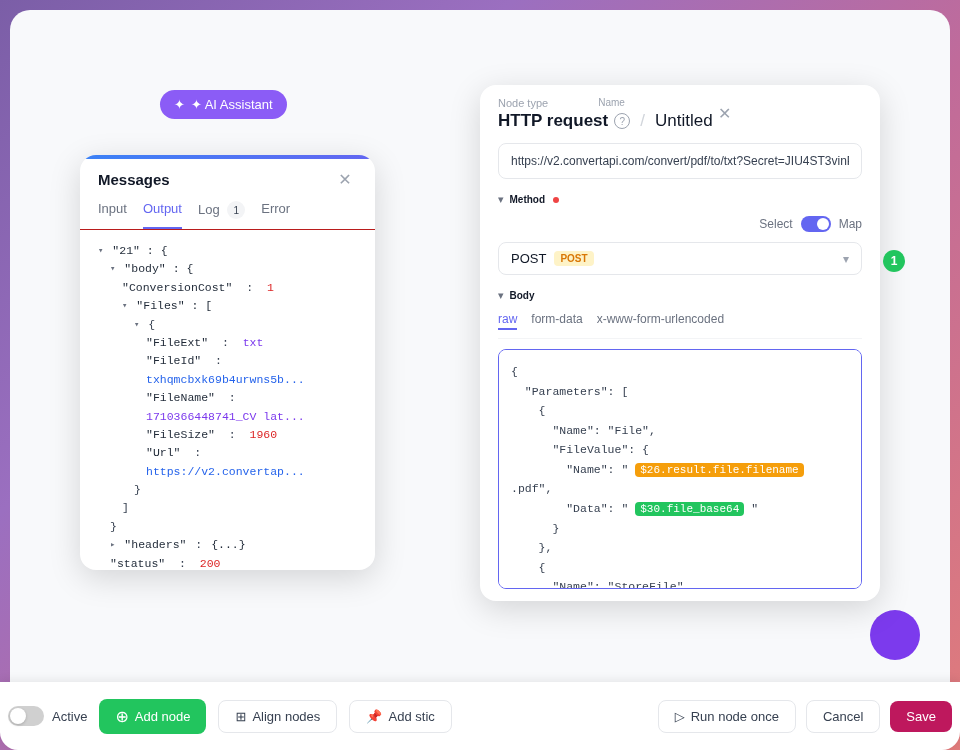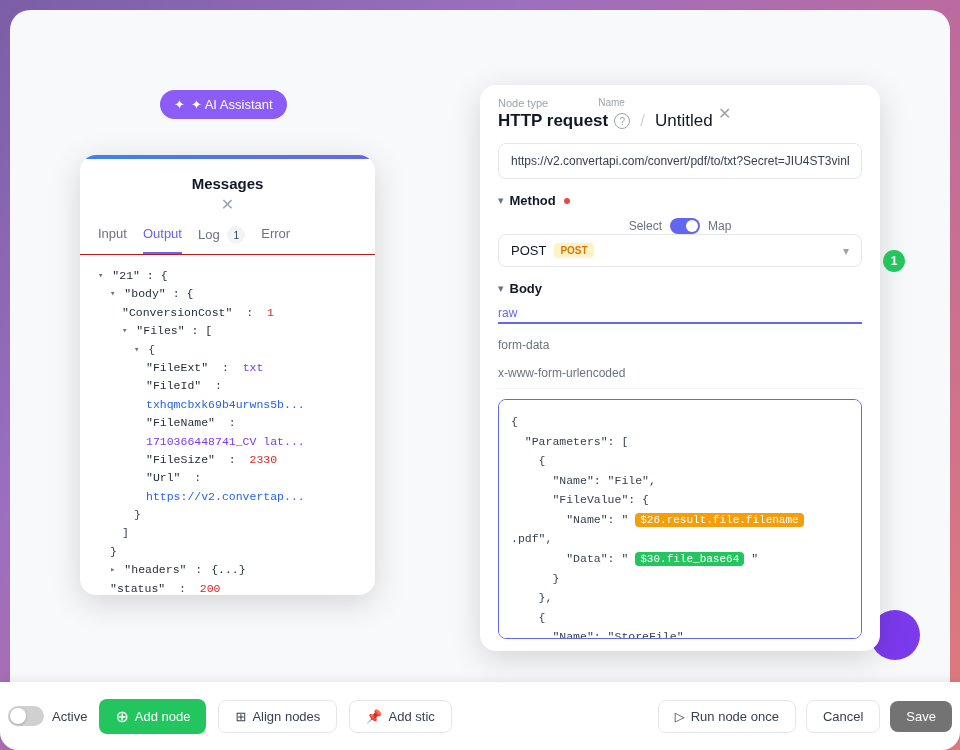--- a/index.html
+++ b/index.html
@@ -85,21 +85,21 @@
       border: 1px solid #e5e7eb;
     }
 
     .btn-cancel {
       background: white;
       color: #374151;
       border: 1px solid #e5e7eb;
     }
 
     .btn-save {
-      background: #737373;
+      background: #be185d;
       color: white;
     }
 
     .toolbar-spacer {
       flex: 1;
     }
 
     .toolbar-right {
       display: flex;
       align-items: center;
@@ -116,22 +116,21 @@
       border-radius: 16px;
       box-shadow: 0 8px 32px rgba(0,0,0,0.15);
       z-index: 20;
       overflow: hidden;
     }
 
     .panel-header {
       display: flex;
       align-items: center;
       justify-content: space-between;
-      padding: 16px 18px 0 18px;
-      flex-direction: column;
+      padding: 8px 18px 0 18px;
     }
 
     .panel-title {
       font-size: 15px;
       font-weight: 600;
       color: #111827;
     }
 
     .close-btn {
       width: 24px;
@@ -277,38 +276,39 @@
     }
 
     .section-header {
       display: flex;
       align-items: center;
       gap: 6px;
       margin-bottom: 10px;
     }
 
     .section-title {
-      font-size: 13px;
+      font-size: 10px;
       font-weight: 600;
       color: #111827;
     }
 
     .required-dot {
       width: 6px;
       height: 6px;
       background: #ef4444;
       border-radius: 50%;
       display: inline-block;
       margin-left: 2px;
     }
 
     .method-row {
       display: flex;
       align-items: center;
-      justify-content: center;
+      justify-content: flex-end;
+      margin-bottom: 10px;
     }
 
     .select-map-row {
       display: flex;
       align-items: center;
       gap: 8px;
       font-size: 12px;
       color: #6b7280;
     }
 
@@ -364,21 +364,20 @@
     .body-section {
       margin-top: 14px;
     }
 
     .body-tabs {
       display: flex;
       gap: 14px;
       margin-bottom: 10px;
       padding-bottom: 8px;
       border-bottom: 1px solid #f3f4f6;
-      flex-direction: column;
     }
 
     .body-tab {
       font-size: 12px;
       color: #6b7280;
       cursor: pointer;
     }
 
     .body-tab.active {
       color: #6366f1;
@@ -593,21 +592,21 @@
       <span class="json-url">txhqmcbxk69b4urwns5b...</span>
     </div>
     <div class="json-indent4">
       <span class="json-key">"FileName"</span>
       <span>&nbsp;:&nbsp;</span>
       <span class="json-string">1710366448741_CV lat...</span>
     </div>
     <div class="json-indent4">
       <span class="json-key">"FileSize"</span>
       <span>&nbsp;:&nbsp;</span>
-      <span class="json-number">2330</span>
+      <span class="json-number">1960</span>
     </div>
     <div class="json-indent4">
       <span class="json-key">"Url"</span>
       <span>&nbsp;:&nbsp;</span>
       <span class="json-url">https://v2.convertap...</span>
     </div>
     <div class="json-indent3">}</div>
     <div class="json-indent2">]</div>
     <div class="json-indent">}</div>
     <div class="json-indent">

